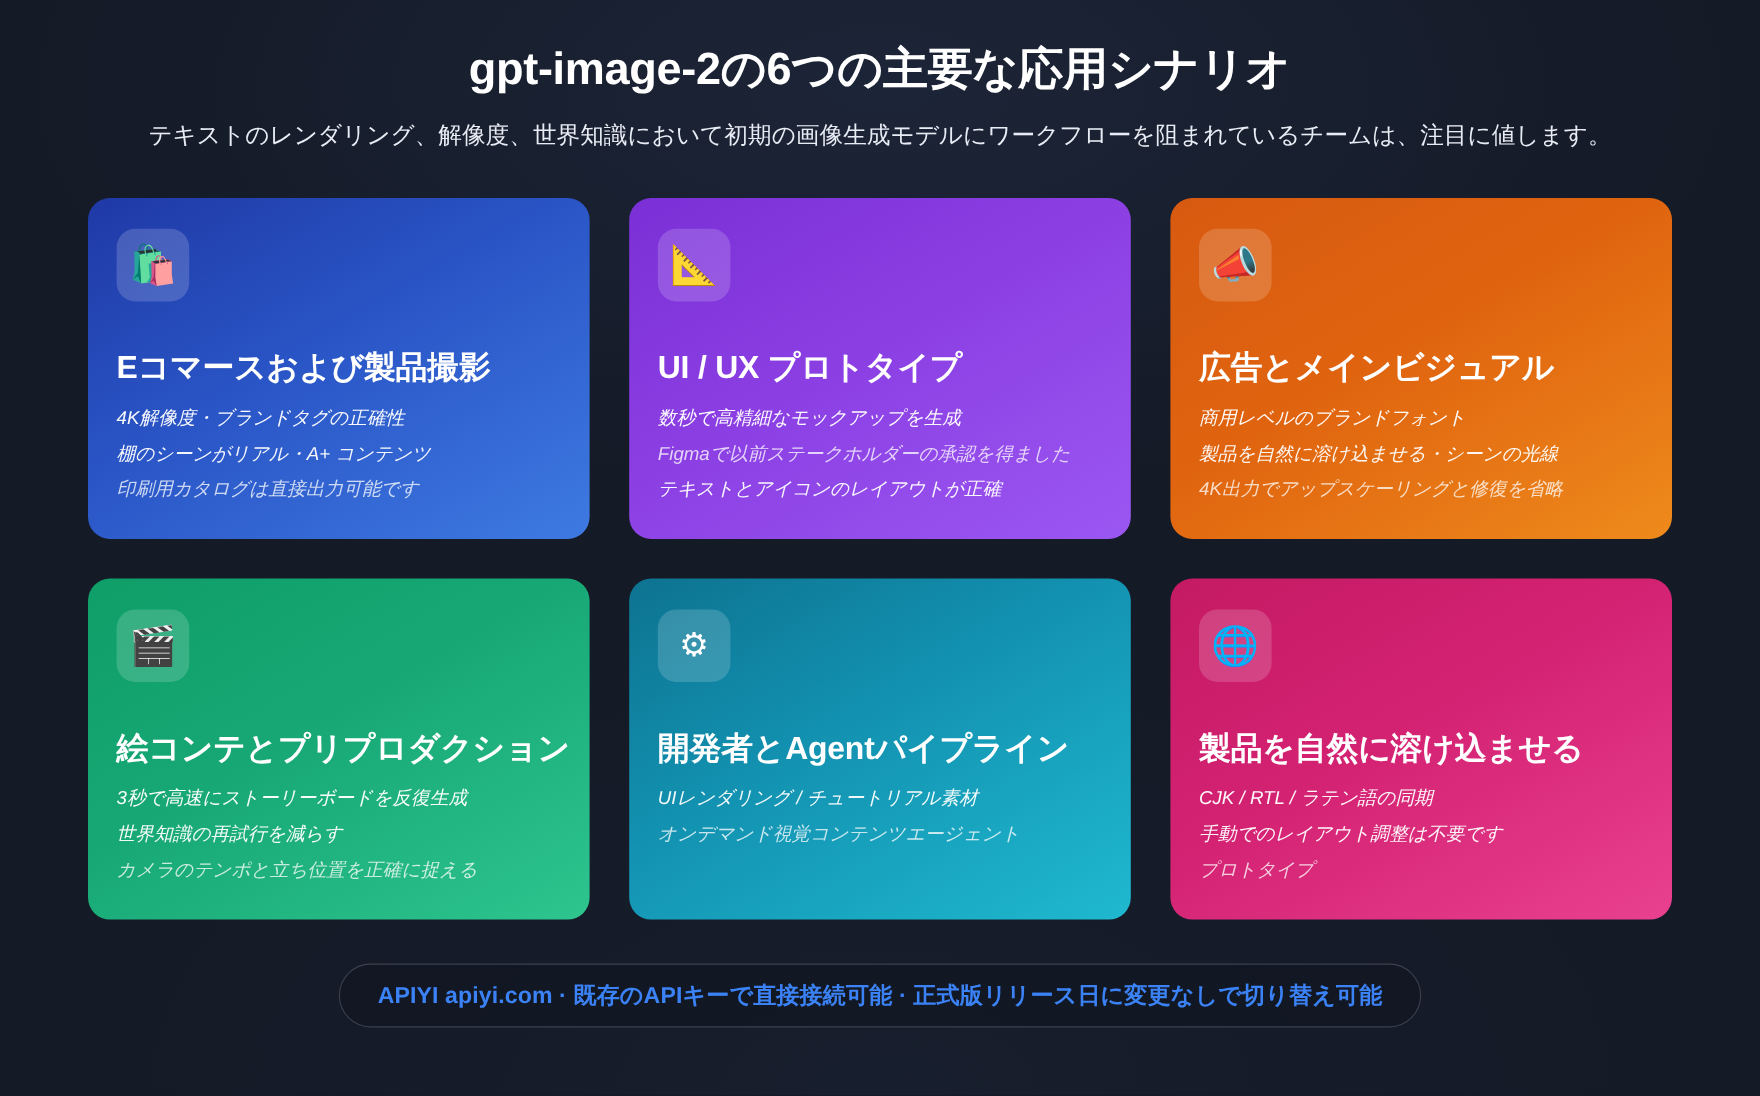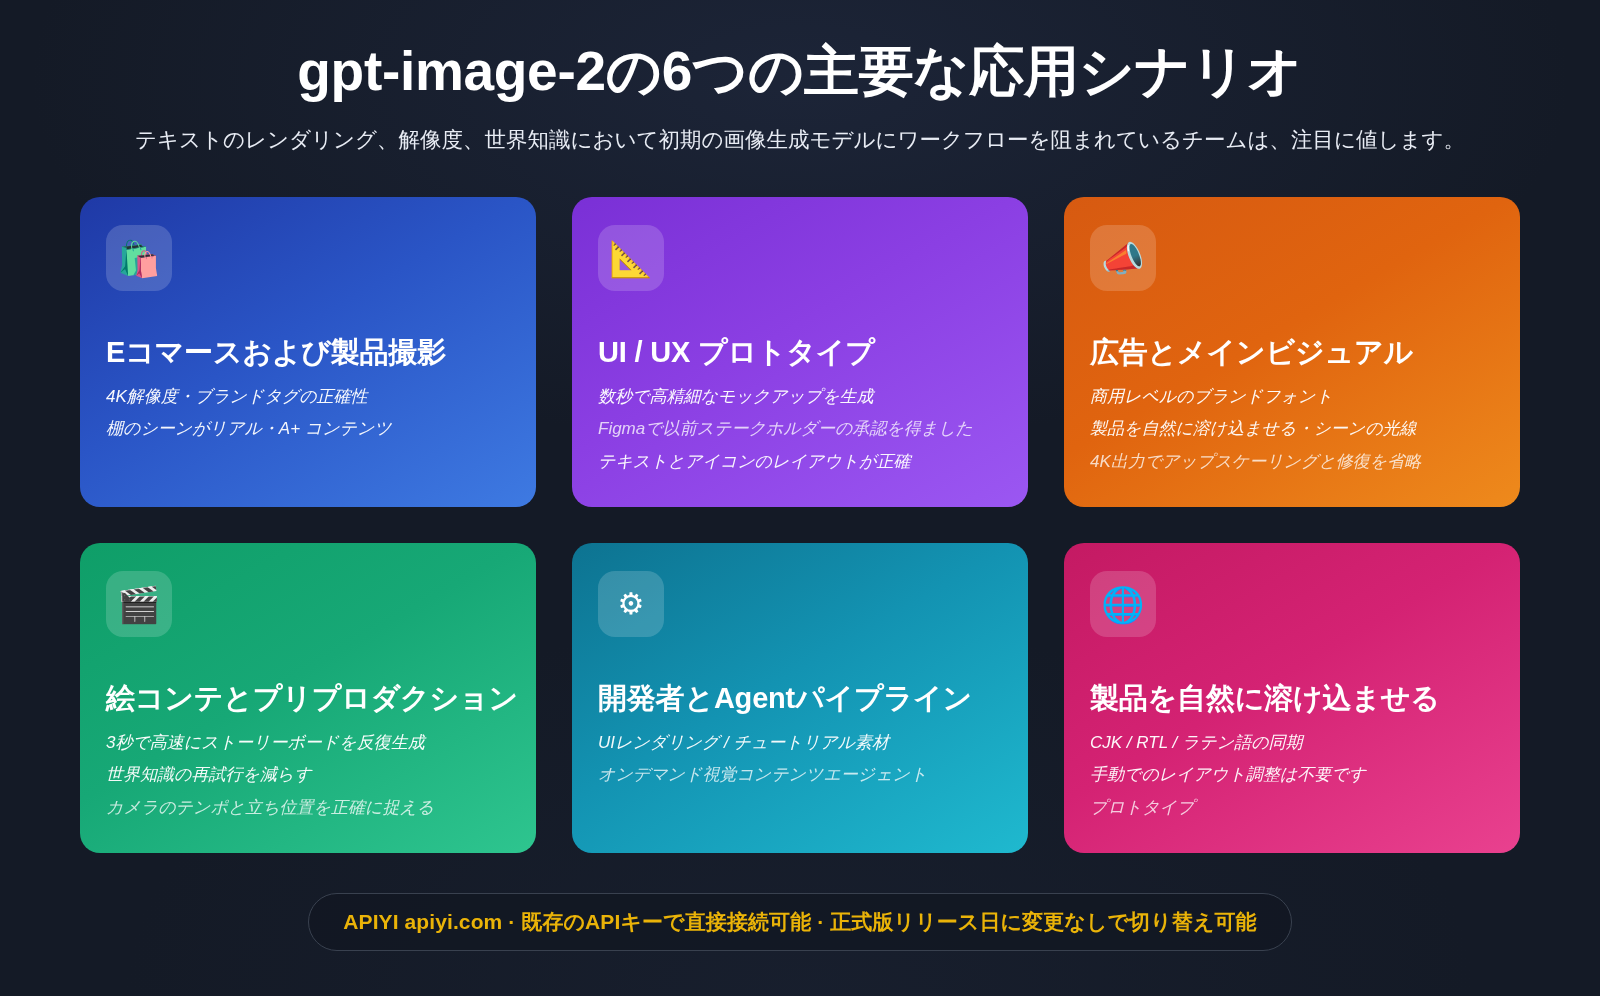--- a/index.html
+++ b/index.html
@@ -38,21 +38,21 @@
   }
 
   
   .header {
     width: 100%;
     text-align: center;
     padding-top: 38px;
   }
 
   .page-title {
-    font-size: 55px;
+    font-size: 41px;
     font-weight: 700;
     letter-spacing: -0.3px;
     line-height: 1.2;
     color: #ffffff;
     text-align: center;
   }
 
   .page-subtitle {
     margin-top: 22px;
     font-size: 21.5px;
@@ -144,21 +144,21 @@
     width: 100%;
   }
 
   .footer-badge {
     border: 1px solid #39414f;
     background: rgba(18,23,34,0.75);
     border-radius: 999px;
     padding: 14px 34px;
     font-size: 21px;
     font-weight: 700;
-    color: #eab308;
+    color: #3b82f6;
     letter-spacing: 0.1px;
     white-space: nowrap;
   }
 </style>
 </head>
 <body>
 
 <div class="bg-tint"></div>
 
 <div class="page">
@@ -171,20 +171,21 @@
   <div class="grid">
 
     <div class="card c0">
       <div class="card-icon-tile">
         <span>🛍️</span>
       </div>
       <div class="card-title">Eコマースおよび製品撮影</div>
       <div class="card-bullets">
         <div class="bullet b1">4K解像度・ブランドタグの正確性</div>
         <div class="bullet b2">棚のシーンがリアル・A+ コンテンツ</div>
+        <div class="bullet b3">印刷用カタログは直接出力可能です</div>
       </div>
     </div>
 
     <div class="card c1">
       <div class="card-icon-tile">
         <span>📐</span>
       </div>
       <div class="card-title">UI / UX プロトタイプ</div>
       <div class="card-bullets">
         <div class="bullet b1">数秒で高精細なモックアップを生成</div>

